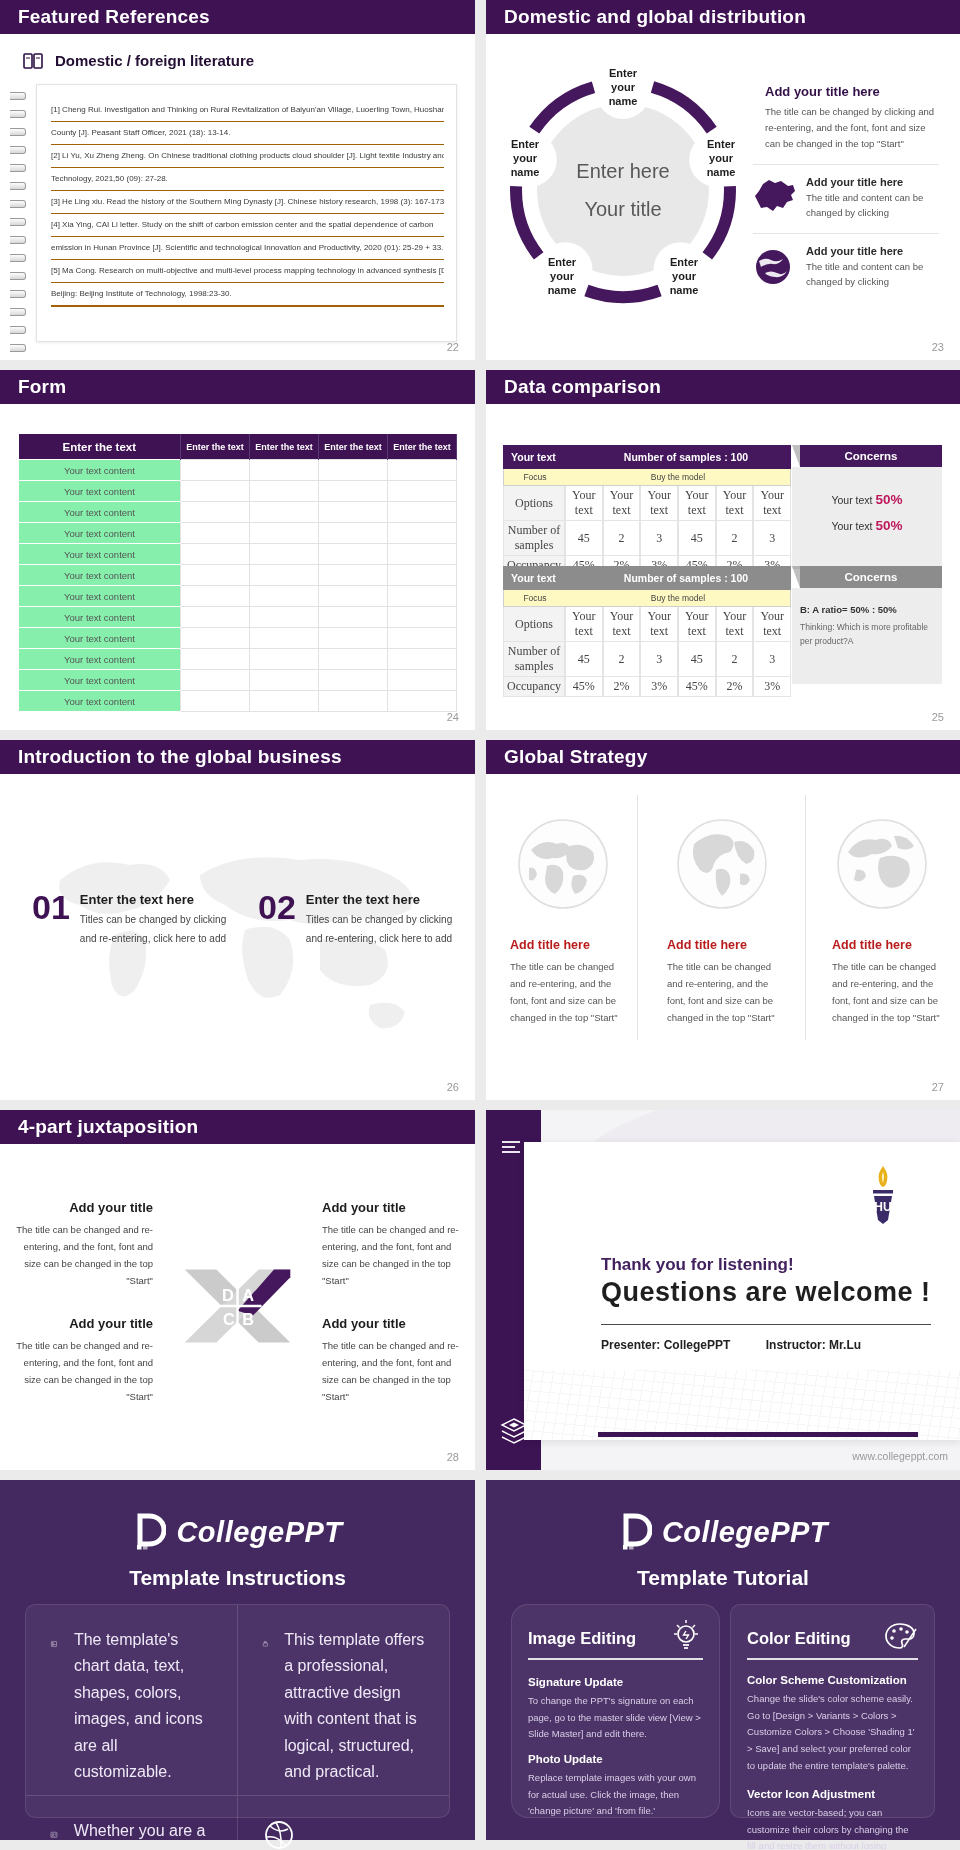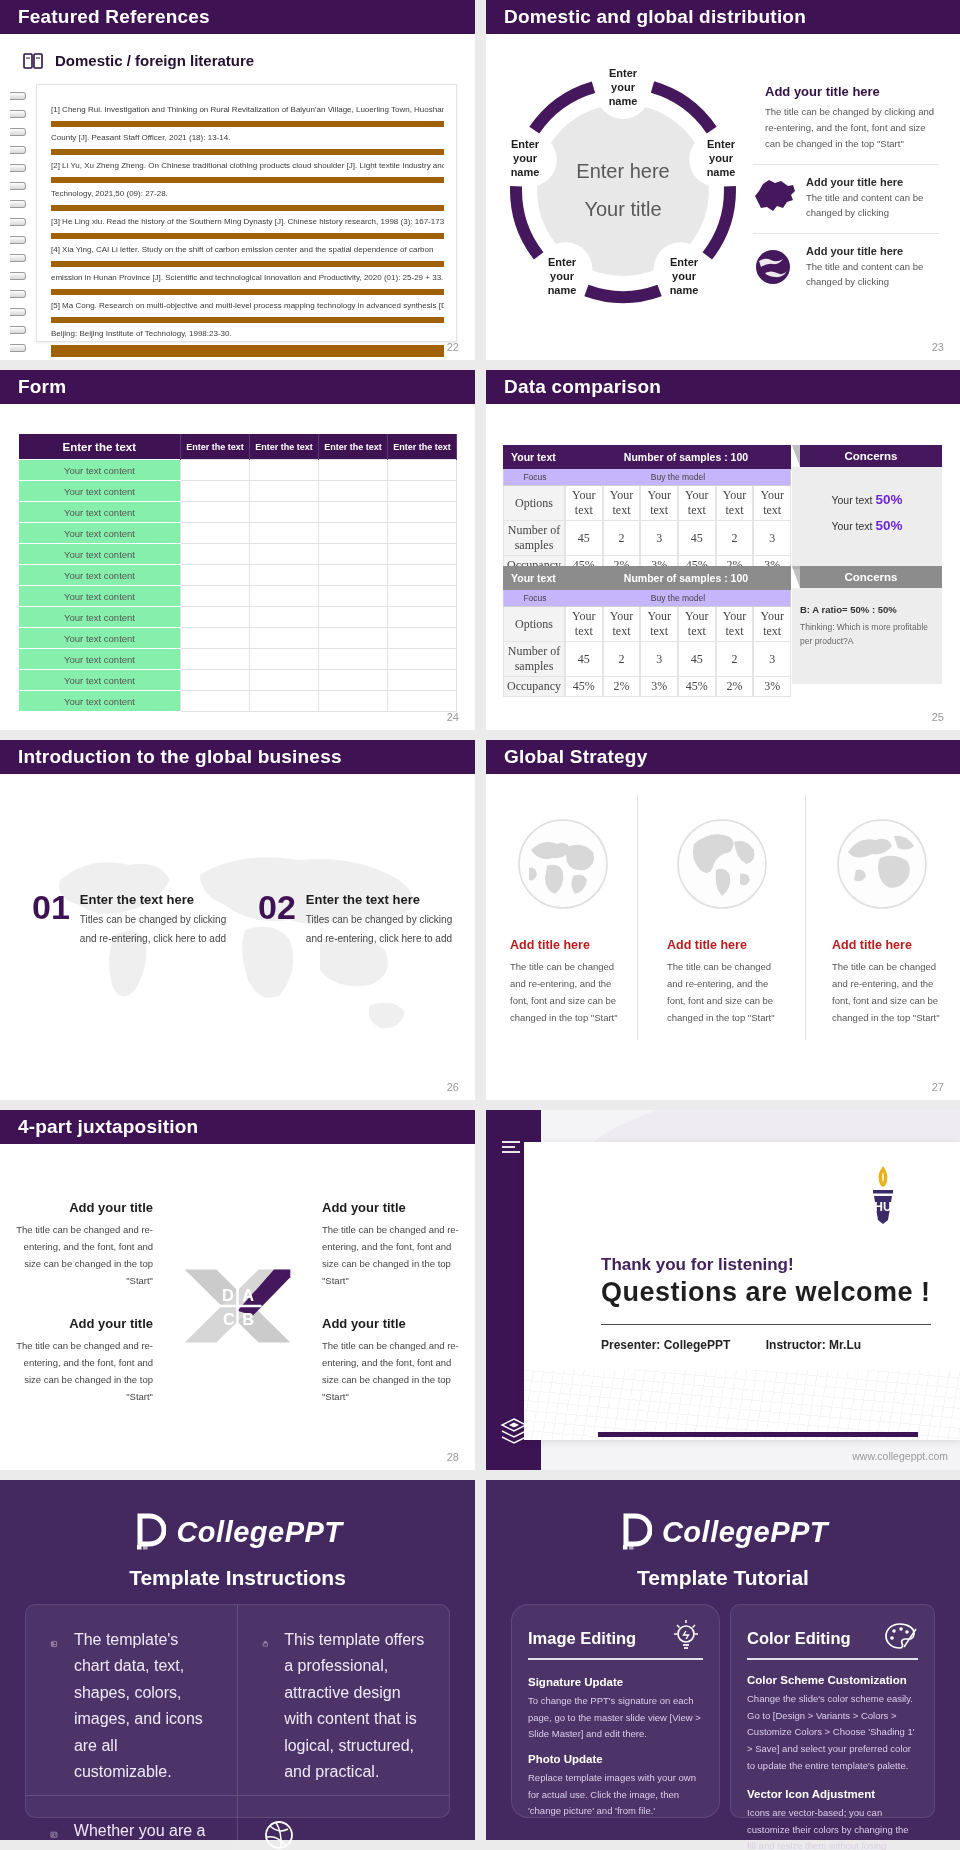--- a/index.html
+++ b/index.html
@@ -12,21 +12,21 @@
   .pre{white-space:pre-line;}
 
   
   .lit-head{position:absolute;left:23px;top:52px;display:flex;align-items:center;gap:12px;}
   .lit-head .t{font-size:15px;font-weight:bold;color:#241034;}
   .refbox{position:absolute;left:36px;top:84px;right:18px;height:242px;background:#fff;
           border:1px solid #e3e3e3;box-shadow:0 1px 3px rgba(0,0,0,.08);padding:14px 12px 0 14px;}
   .rings{position:absolute;left:10px;top:92px;display:flex;flex-direction:column;gap:10px;}
   .ring{width:15px;height:6px;border:1.5px solid #9a9a9a;border-left:none;
         border-radius:0 3px 3px 0;background:linear-gradient(#fdfdfd,#d8d8d8);}
-  .refline{font-size:8px;color:#3a3a3a;line-height:22px;border-bottom:6px solid #a16207;
+  .refline{font-size:8px;color:#3a3a3a;line-height:22px;border-bottom:1px solid #a16207;
            white-space:nowrap;overflow:hidden;}
 
   
   .diagram{position:absolute;left:4px;top:40px;width:270px;height:295px;}
   .dg-label{position:absolute;width:64px;text-align:center;font-size:11px;font-weight:bold;
             color:#1d1d1d;line-height:1.25;transform:translate(-50%,-50%);}
   .dg-center{position:absolute;left:133px;top:150px;transform:translate(-50%,-50%);
              text-align:center;font-size:20px;color:#585858;line-height:1.9;width:150px;}
   .aside23{position:absolute;left:279px;top:84px;width:174px;}
   .aside23 h3{margin:0;font-size:13px;font-weight:bold;color:#341048;}
@@ -45,35 +45,35 @@
   .ftable td{height:18px;border:1px solid #e2e2e2;font-size:9.5px;color:#555;text-align:center;}
   .ftable td.lab{background:#86efac;border-color:#fff #e2e2e2 #fff #fff;}
 
   
   .dc-wrap{position:absolute;left:17px;top:75px;width:288px;}
   .dc-head{display:flex;color:#fff;font-weight:bold;font-size:10.5px;height:24px;align-items:center;}
   .dc-head .l{width:70px;padding-left:8px;}
   .dc-head .r{flex:1;text-align:center;}
   .purpleh{background:#45175c;}
   .grayh{background:#8c8c8c;}
-  .dc-sub{display:flex;background:#c4b5fd;font-size:8.5px;color:#444;height:16px;align-items:center;border:1px solid #cfcfcf;border-top:none;}
+  .dc-sub{display:flex;background:#fef9c3;font-size:8.5px;color:#444;height:16px;align-items:center;border:1px solid #cfcfcf;border-top:none;}
   .dc-sub .l{width:62px;text-align:center;}
   .dc-sub .r{flex:1;text-align:center;}
   .dc-grid{display:grid;grid-template-columns:62px repeat(6,1fr);font-size:12px;color:#444;font-family:Liberation Serif, serif;}
   .dc-grid span{border:1px solid #e4e4e4;border-top:none;display:flex;align-items:center;justify-content:center;
                 text-align:center;padding:2px 1px;background:#fff;min-height:14px;}
   .dc-grid span.lbl{background:#f4f3f4;}
   .concerns{position:absolute;left:306px;width:150px;}
   .c-head{height:22px;color:#fff;font-weight:bold;font-size:11.5px;text-align:center;line-height:22px;
           margin-left:8px;position:relative;}
   .c-head::before{content:"";position:absolute;left:-8px;top:0;border-top:22px solid rgba(0,0,0,.25);
           border-left:8px solid transparent;}
   .c-body{background:#ededed;margin-top:0;padding:14px 8px;min-height:68px;}
   .c-line{font-size:10.5px;color:#333;text-align:center;line-height:1.9;}
-  .c-line b{font-size:13.5px;color:#6d28d9;}
+  .c-line b{font-size:13.5px;color:#be185d;}
   .c-ratio{font-size:9.5px;font-weight:bold;color:#333;margin:2px 0 6px;}
   .c-think{font-size:8.5px;color:#666;line-height:1.6;}
 
   
   .worldmap{position:absolute;left:20px;top:80px;opacity:.55;}
   .ib-item{position:absolute;display:flex;gap:10px;}
   .ib-num{font-size:34px;font-weight:bold;color:#3f1254;line-height:1;}
   .ib-txt h4{margin:2px 0 4px;font-size:13px;font-weight:bold;color:#1d1d1d;}
   .ib-txt p{margin:0;font-size:10px;color:#444;line-height:1.85;width:160px;}
   .gs-divider{position:absolute;top:55px;height:245px;width:1px;background:#e3e3e3;}

